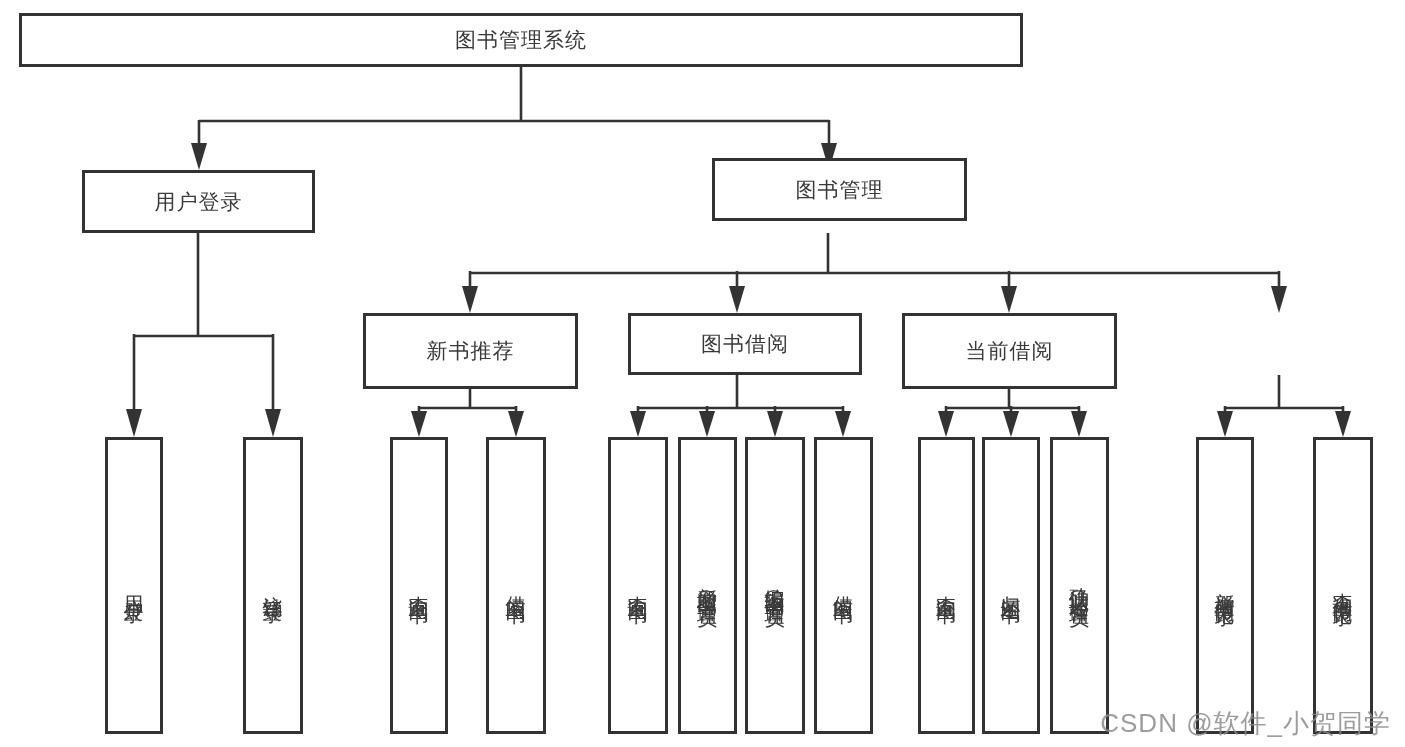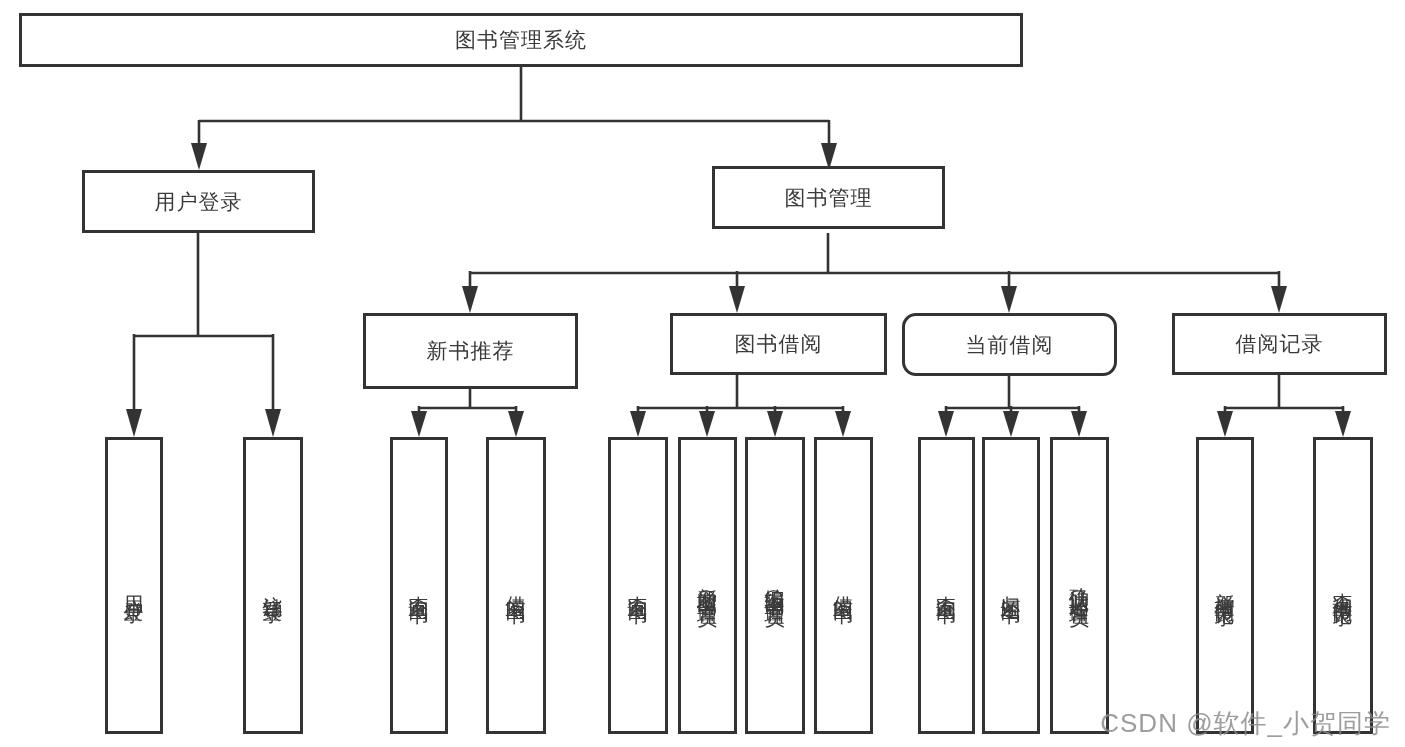--- a/index.html
+++ b/index.html
@@ -108,35 +108,32 @@
     </g>
   </svg>
 
   <div class="hbox" style="left:19px; top:13px; width:1004px; height:54px;">
     <span>图书管理系统</span>
   </div>
 
   <div class="hbox" style="left:82px; top:170px; width:233px; height:63px;">
     <span>用户登录</span>
   </div>
-  <div class="hbox" style="left:712px; top:166px; width:233px; height:63px;">
+  <div class="hbox" style="left:712px; top:158px; width:255px; height:63px;">
     <span>图书管理</span>
   </div>
 
   <div class="hbox" style="left:363px; top:313px; width:215px; height:76px;">
     <span>新书推荐</span>
   </div>
-  <div class="hbox" style="left:628px; top:313px; width:217px; height:62px;margin-left:42px;">
+  <div class="hbox" style="left:628px; top:313px; width:234px; height:62px;">
     <span>图书借阅</span>
   </div>
-  <div class="hbox" style="left:902px; top:313px; width:215px; height:63px;border-radius:14px;">
+  <div class="hbox" style="left:902px; top:313px; width:215px; height:76px;">
     <span>当前借阅</span>
-  </div>
-  <div class="hbox" style="left:1172px; top:313px; width:215px; height:62px;">
-    <span>借阅记录</span>
   </div>
 
   <div class="vbox" style="left:105px; width:58px;">
     <span>用户登录</span>
   </div>
   <div class="vbox" style="left:243px; width:60px;">
     <span>注销登录</span>
   </div>
 
   <div class="vbox" style="left:390px; width:58px;">

